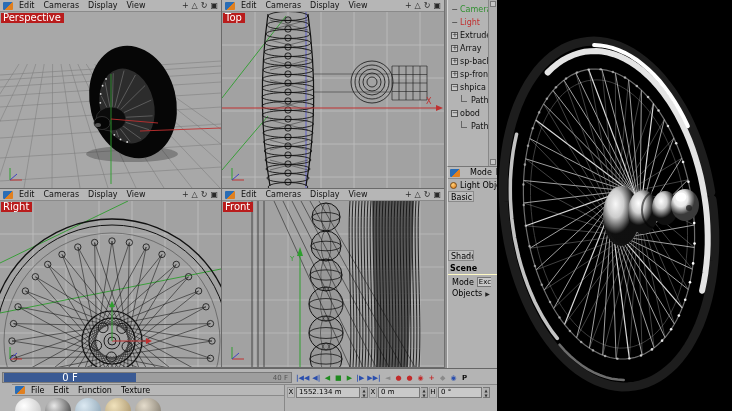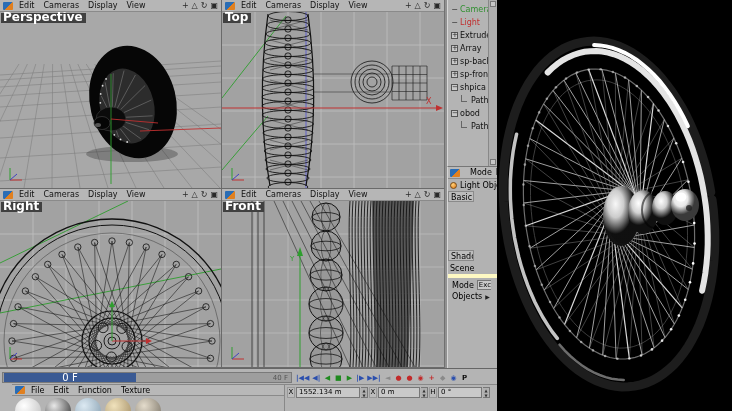--- a/index.html
+++ b/index.html
@@ -9,22 +9,22 @@
   .vp { position:absolute; display:flex; flex-direction:column; background:#a6a6a6; }
   .vp-menubar { height:12px; background:#b6b6b6; border-bottom:1px solid #8a8a8a;
     display:flex; align-items:center; gap:0; padding:0 3px; font-size:8px; color:#111; flex:0 0 12px;}
   .appicon { width:10px; height:8px; margin-right:6px; flex:0 0 10px;
     background:linear-gradient(135deg,#2a6db5 55%, #e08020 55%); border-radius:1px; }
   .menu-item { margin-right:9px; cursor:default; white-space:nowrap; }
   .vp-iconbox { margin-left:auto; display:flex; gap:3px; font-size:8px; color:#2a2a2a; }
   .vp-icon { line-height:10px; }
   .vp-canvas { position:relative; flex:1; overflow:hidden; }
   .vp-canvas.active { box-shadow: inset 0 0 0 2px #7070d0; }
-  .vp-label { position:absolute; top:1px; left:1px; background:#404040; color:#fff;
-    font-size:12px; line-height:9px; padding:0 3px 1px 2px;font-weight:bold; }
+  .vp-label { position:absolute; top:1px; left:1px; background:#b91c1c; color:#fff;
+    font-size:10px; line-height:9px; padding:0 3px 1px 2px; }
 
   #divider-v { position:absolute; left:444px; top:0; width:3px; height:368px; background:#909090; border-left:1px solid #707070;}
   #object-manager { position:absolute; left:447px; top:0; width:41px; height:166px;
     background:#b4b4b4; border-left:1px solid #d6d6d6; overflow:hidden; padding-top:3px;}
   .om-row { height:13px; display:flex; align-items:center; gap:2px; font-size:8px; padding-left:3px; white-space:nowrap; }
   .om-row .pbox { width:7px; height:7px; border:1px solid #555; background:#c9c9c9; font-size:7px;
     line-height:5px; text-align:center; color:#222; flex:0 0 7px;}
   .om-row .pdash { width:7px; color:#333; font-size:8px; flex:0 0 7px; text-align:center;}
   .om-row .tree { width:6px; height:7px; border-left:1px solid #666; border-bottom:1px solid #666;
     margin:-5px 2px 0 10px; flex:0 0 6px;}
@@ -34,21 +34,21 @@
 
   #attributes { position:absolute; left:447px; top:166px; width:50px; height:202px;
     background:#b2b2b2; border-top:1px solid #777; border-left:1px solid #d6d6d6; font-size:8px; overflow:hidden;}
   .attr-menubar { height:12px; display:flex; align-items:center; gap:4px; padding:1px 2px;
     background:#b8b8b8; border-bottom:1px solid #8a8a8a; white-space:nowrap; overflow:hidden;}
   .attr-title { height:12px; display:flex; align-items:center; gap:3px; padding:0 2px; white-space:nowrap; overflow:hidden;}
   .bulb { width:7px; height:7px; border-radius:50%; flex:0 0 7px;
     background:radial-gradient(circle at 35% 30%, #ffd27a, #e07818); border:1px solid #7a4a10;}
   .attr-tabs { display:grid; grid-template-columns: 26px 1fr; gap: 48px; }
   .attr-tab { border:1px solid #8a8a8a; background:#bcbcbc; padding:1px 2px; white-space:nowrap; overflow:hidden; height:11px;}
-  .attr-section { font-weight:normal; padding:3px 2px 1px 2px; border-bottom:4px solid #fef9c3;}
+  .attr-section { font-weight:bold; padding:3px 2px 1px 2px; border-bottom:1px solid #fef9c3;}
   .attr-row { display:flex; align-items:center; gap:3px; padding:2px 0 0 4px; white-space:nowrap;}
   .dd { background:#c9c9c9; border:1px solid #777; border-right:none; width:14px; height:10px;
     overflow:hidden; font-size:7px; padding-left:1px;}
   .arr { font-size:6px; color:#222; }
 
   #bottom { position:absolute; left:0; top:368px; width:497px; height:43px;
     background:#b4b4b4; border-top:1px solid #666; }
   #timeline { position:absolute; left:2px; top:3px; width:290px; height:11px;
     background:#9e9e9e; border:1px solid #7a7a7a; }
   #tl-slider { position:absolute; left:1px; top:0; width:132px; height:9px; background:#3a5a94;

